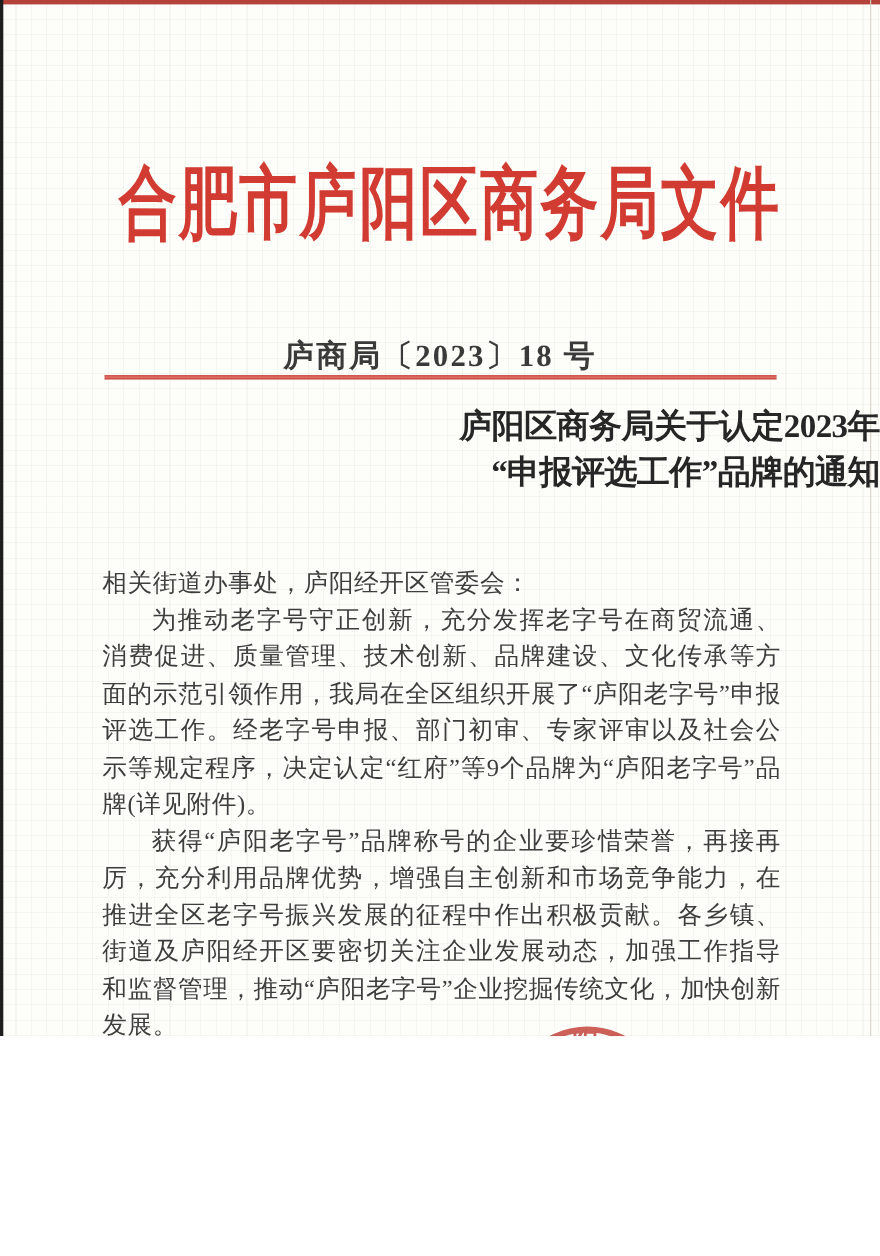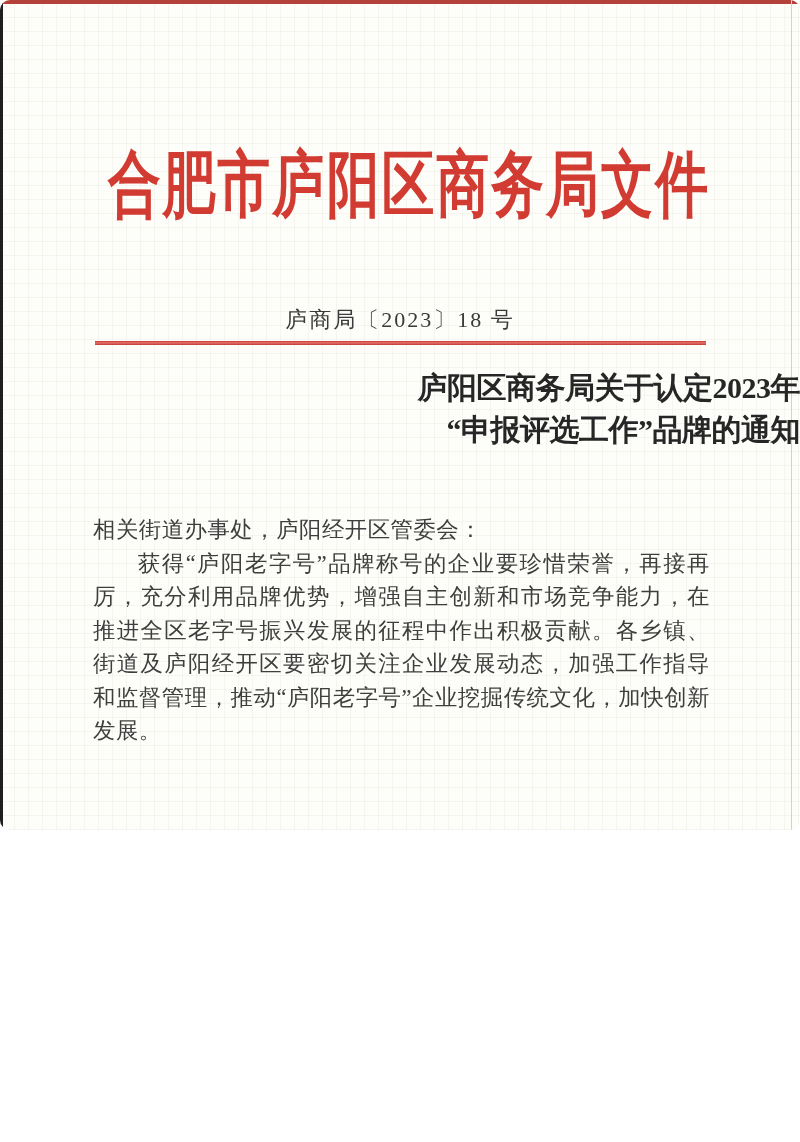--- a/index.html
+++ b/index.html
@@ -2,28 +2,27 @@
 <html><head>
 <meta charset="utf-8">
 <style>
   * { margin: 0; padding: 0; box-sizing: border-box; }
   html, body { background: #ffffff; }
   body { font-family: "Liberation Serif", "DejaVu Serif", serif; }
 
   .page {
     position: relative;
     width: 800px;
-    height: 830px;
+    height: 942px;
     margin: 0 auto;
     overflow: hidden;
     background:
       repeating-linear-gradient(0deg,  rgba(195,190,172,0.13) 0 1px, transparent 1px 14px),
       repeating-linear-gradient(90deg, rgba(195,190,172,0.13) 0 1px, transparent 1px 14px),
       #fdfdfa;
-    border-radius: 10px;
   }
 
   
   .edge-top    { position:absolute; top:0; left:0; width:100%; height:4px; background:#b4423a; }
   .edge-left   { position:absolute; top:0; left:0; width:3px; height:100%; background:#1e1e1e; }
   .edge-right  { position:absolute; top:0; left:791px; width:1px; height:100%; background:#d6d3c6; }
   .edge-bottom { position:absolute; top:1132px; left:0; width:100%; height:1px; background:#dbd8cb; }
 
   .masthead {
     position: absolute;
@@ -36,23 +35,24 @@
     white-space: nowrap;
     transform: scaleX(0.73);
     transform-origin: 50% 50%;
     line-height: 86px;
   }
 
   .doc-number {
     position: absolute;
     top: 305px; left: 0; width: 100%;
     text-align: center;
-    font-size: 22px;
+    font-size: 28px;
     color: #3a3a3a;
     letter-spacing: 2px;
+    font-weight: bold;
   }
 
   .red-rule {
     position: absolute;
     top: 341px; left: 95px;
     width: 611px; height: 4px;
     background: linear-gradient(#c43a33, #e2736c 45%, #c43a33);
   }
 
   .doc-title {
@@ -132,20 +132,21 @@
 
   <div class="red-rule"></div>
 
   <div class="doc-title">
     <div>庐阳区商务局关于认定2023年</div>
     <div>“申报评选工作”品牌的通知</div>
   </div>
 
   <div class="body-text">
     <div>相关街道办事处，庐阳经开区管委会：</div>
+    <p>为推动老字号守正创新，充分发挥老字号在商贸流通、消费促进、质量管理、技术创新、品牌建设、文化传承等方面的示范引领作用，我局在全区组织开展了“庐阳老字号”申报评选工作。经老字号申报、部门初审、专家评审以及社会公示等规定程序，决定认定“红府”等9个品牌为“庐阳老字号”品牌(详见附件)。</p>
     <p>获得“庐阳老字号”品牌称号的企业要珍惜荣誉，再接再厉，充分利用品牌优势，增强自主创新和市场竞争能力，在推进全区老字号振兴发展的征程中作出积极贡献。各乡镇、街道及庐阳经开区要密切关注企业发展动态，加强工作指导和监督管理，推动“庐阳老字号”企业挖掘传统文化，加快创新发展。</p>
   </div>
 
 
 
   <svg class="seal" viewBox="0 0 166 174" xmlns="http://www.w3.org/2000/svg">
     <ellipse cx="83" cy="87" rx="76" ry="82" fill="none" stroke="#c7453e" stroke-width="5.5"></ellipse>
     <path id="sealArc" d="M 29.1 114.6 A 61 61 0 1 1 136.9 114.6" fill="none"></path>
     <text font-size="24" fill="#c7453e" letter-spacing="3.5">
       <textPath href="#sealArc" startOffset="50%" text-anchor="middle">合肥市庐阳区商务局</textPath>

